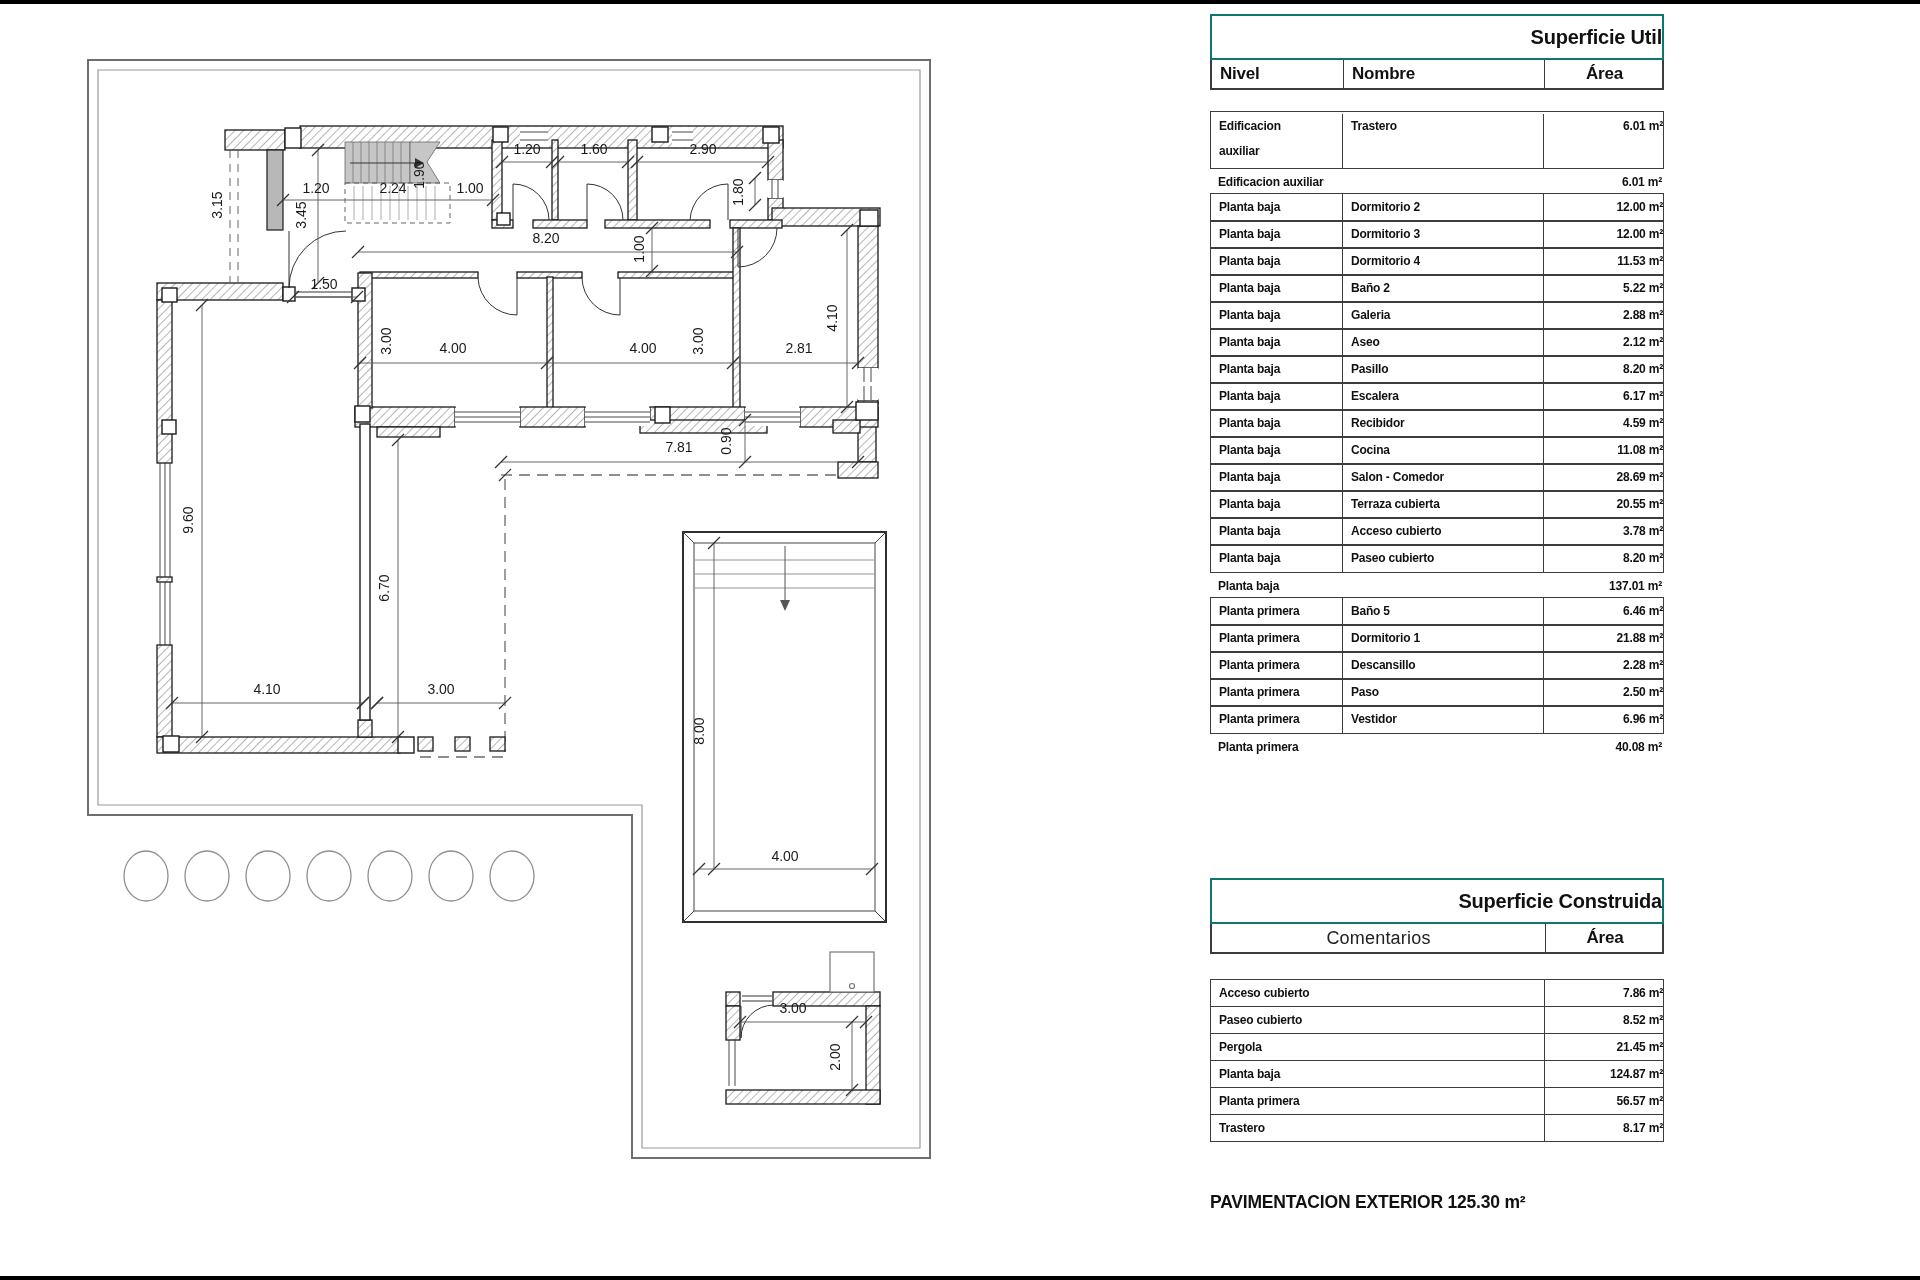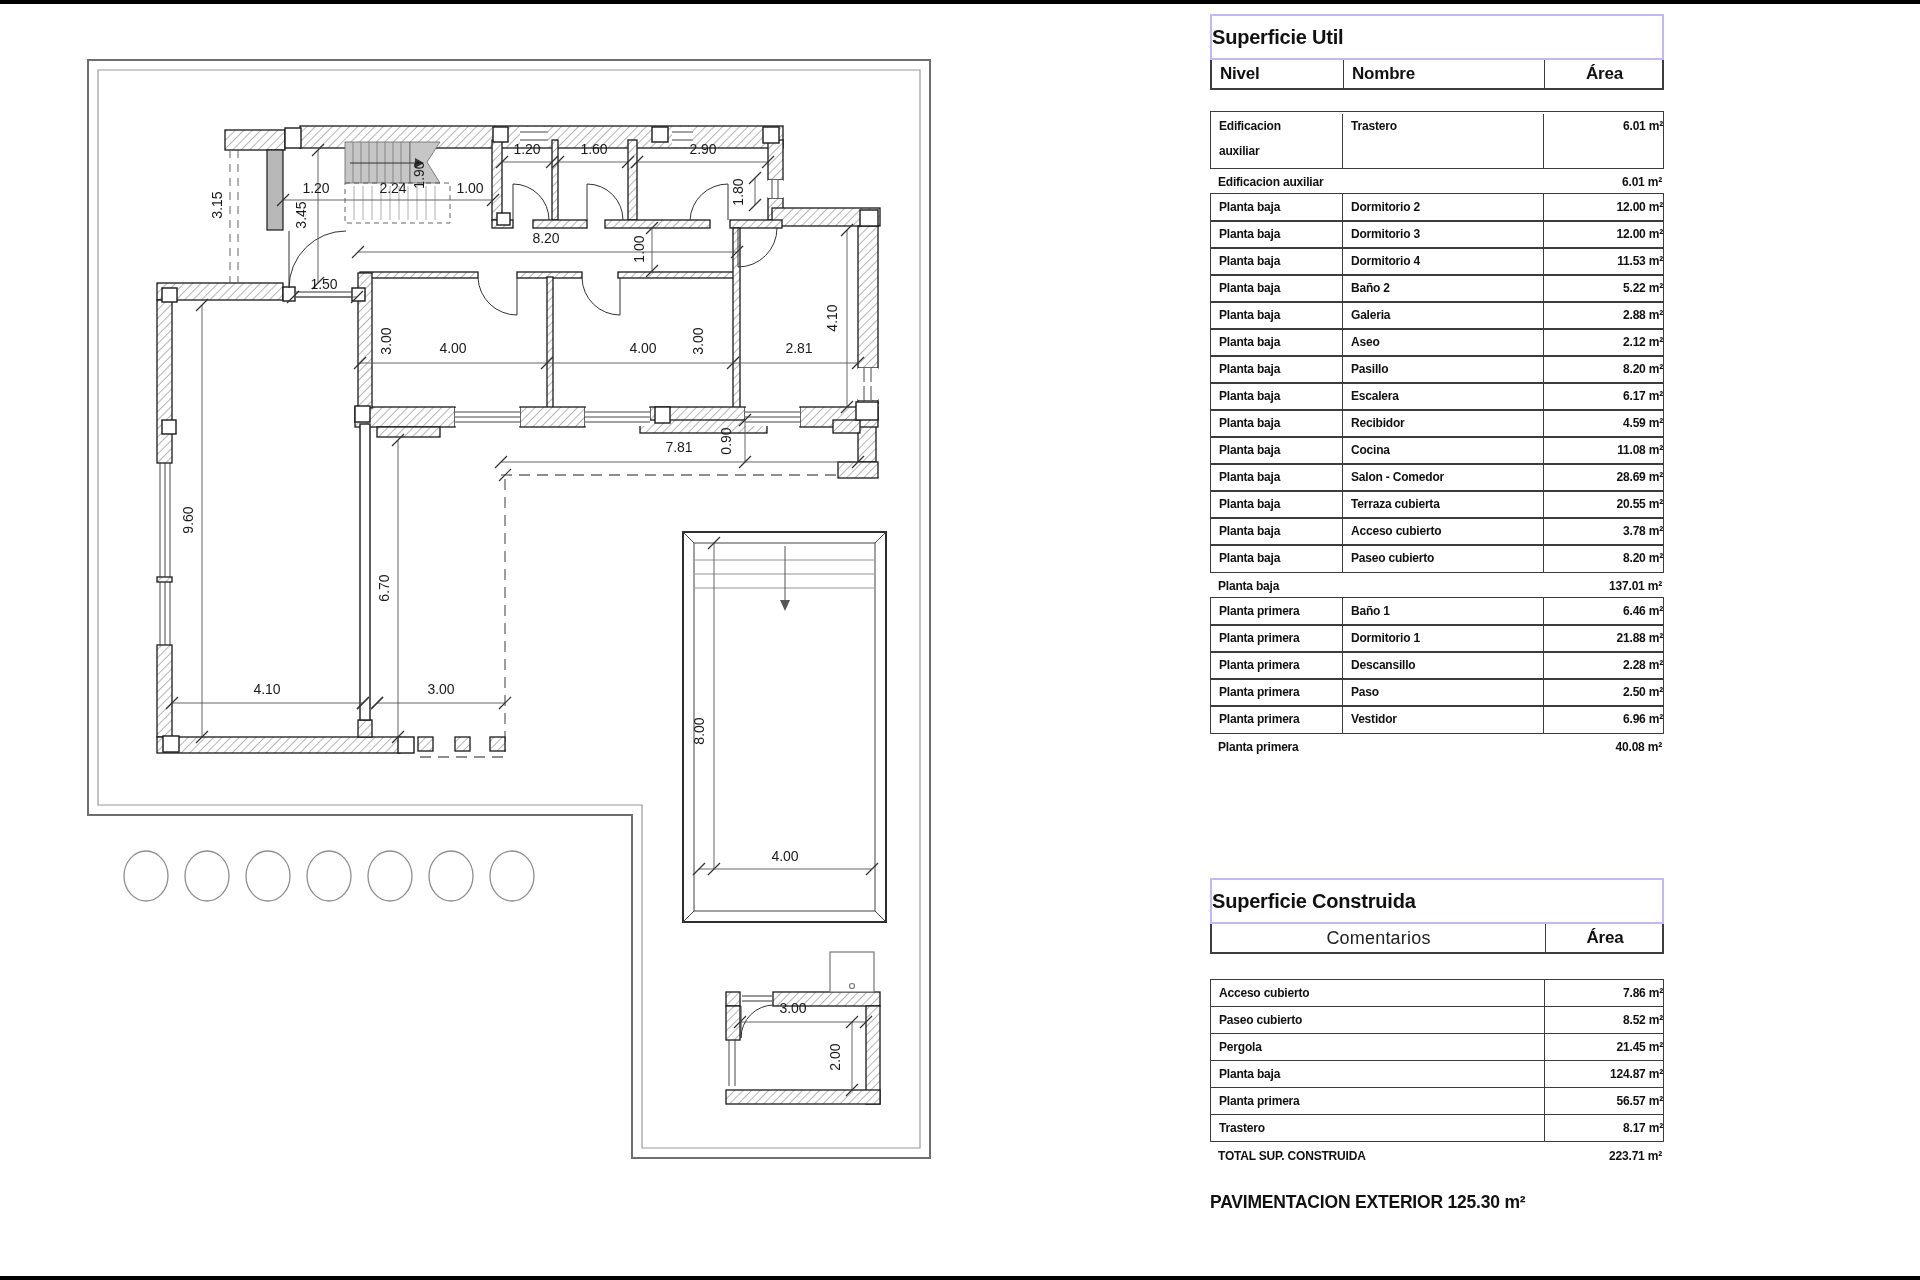--- a/index.html
+++ b/index.html
@@ -2,21 +2,21 @@
 <html><head>
 <meta charset="utf-8">
 <style>
   html,body{margin:0;padding:0;background:#ffffff;width:1920px;height:1280px;
     font-family:"Liberation Sans",sans-serif;position:relative;overflow:hidden;color:#111;}
   .frame-bar{position:absolute;left:0;width:1920px;height:4px;background:#000;}
   #plan-svg{position:absolute;left:0;top:0;}
 
   
   .tbl{position:absolute;left:1210px;width:454px;font-weight:bold;letter-spacing:-0.2px;}
-  .tbl .title{border:2px solid #c4b5fd;height:42px;line-height:42px;text-align:left;font-size:20px;}
+  .tbl .title{border:2px solid #0f766e;height:42px;line-height:42px;text-align:right;font-size:20px;}
   .hdr{display:grid;border:2px solid #3c3c3c;border-top:none;height:28px;line-height:28px;font-size:17px;}
   .hdr3{grid-template-columns:131px 201px 120px;}
   .hdr2{grid-template-columns:333px 119px;}
   .hdr .hc{padding-left:8px;}
   .hdr .hc + .hc{border-left:1.5px solid #3c3c3c;}
   .hdr .ctr{text-align:center;padding-left:0;}
   .hdr .reg{font-weight:normal;font-size:18px;letter-spacing:0.2px;color:#222;text-align:center;}
   .rows{margin-top:22px;}
   .t-row{display:grid;font-size:12px;}
   .t-row.item{border:1.5px solid #3c3c3c;margin-top:-1.5px;min-height:26.5px;line-height:26.5px;}
@@ -454,21 +454,21 @@
         <div class="cell nivel">Planta baja</div>
         <div class="cell">Paseo cubierto</div>
         <div class="cell area">8.20 m²</div>
       </div>
       <div class="t-row sub g2">
         <div class="cell">Planta baja</div>
         <div class="cell area">137.01 m²</div>
       </div>
       <div class="t-row item g3">
         <div class="cell nivel">Planta primera</div>
-        <div class="cell">Baño 1</div>
+        <div class="cell">Baño 5</div>
         <div class="cell area">6.46 m²</div>
       </div>
       <div class="t-row item g3">
         <div class="cell nivel">Planta primera</div>
         <div class="cell">Dormitorio 1</div>
         <div class="cell area">21.88 m²</div>
       </div>
       <div class="t-row item g3">
         <div class="cell nivel">Planta primera</div>
         <div class="cell">Descansillo</div>
@@ -515,20 +515,16 @@
         <div class="cell area">124.87 m²</div>
       </div>
       <div class="t-row item g2">
         <div class="cell">Planta primera</div>
         <div class="cell area">56.57 m²</div>
       </div>
       <div class="t-row item g2">
         <div class="cell">Trastero</div>
         <div class="cell area">8.17 m²</div>
       </div>
-      <div class="t-row total g2">
-        <div class="cell">TOTAL SUP. CONSTRUIDA</div>
-        <div class="cell area">223.71 m²</div>
-      </div>
     </div>
 </div>
 
 <div id="pav-note">PAVIMENTACION EXTERIOR 125.30 m²</div>
 
 </body></html>

